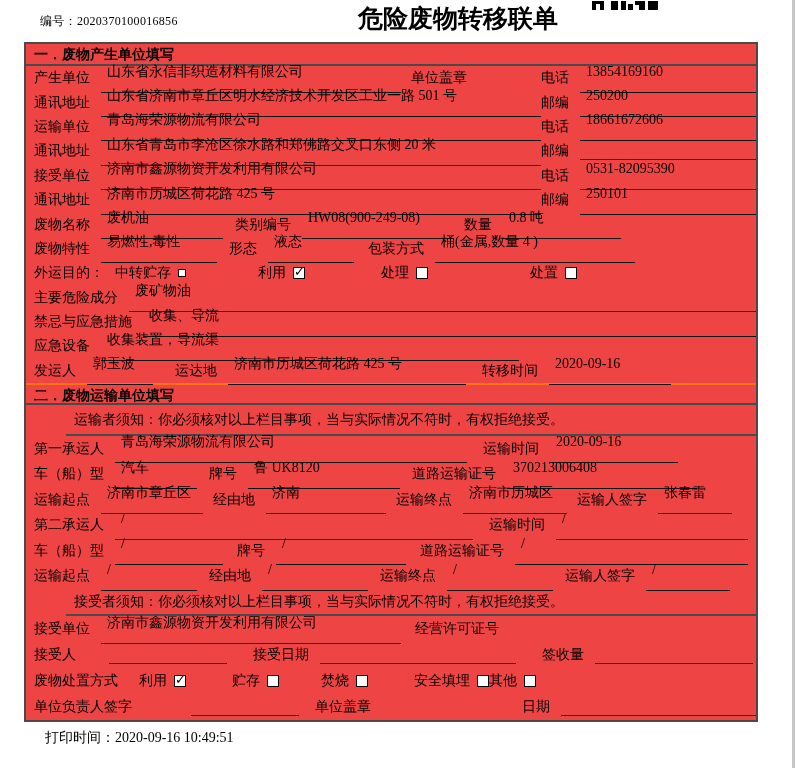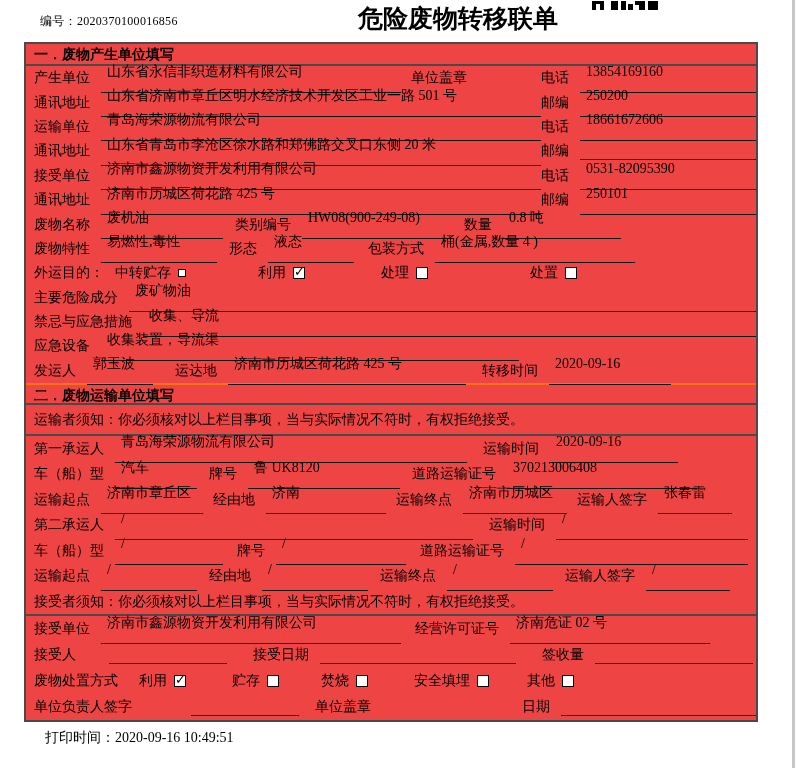--- a/index.html
+++ b/index.html
@@ -29,21 +29,21 @@
     font-weight:bold; font-size:14px;
     border-bottom:2px solid #4a4a4a;
   }
   .sec-title.mid { border-top:2px solid #f97316; }
 
   .row { display:flex; align-items:center; padding:0 0 0 8px; }
   .s1 .row { height:24.4px; }
   .s2 .row { height:25.5px; }
   .s3 .row { height:26px; }
 
-  .notice { display:flex; align-items:center; padding-left:8px; border-bottom:2px solid #4a4a4a; }
+  .notice { display:flex; align-items:center; padding-left:8px; border-bottom:2px solid #4a4a4a;margin-left:40px; }
   .s2 .notice { height:31px; }
   .s3 .notice { height:27px; }
 
   .lbl { white-space:nowrap; margin-right:11px; }
   .val {
     border-bottom:1px solid #141414;
     padding:0 4px 12px 6px; white-space:nowrap; overflow:hidden;
     min-height:17px; line-height:16px;
   }
   .fill { flex:1 1 auto; }
@@ -264,21 +264,20 @@
     </div>
 
     <div class="s3">
 
       <div class="notice">接受者须知：你必须核对以上栏目事项，当与实际情况不符时，有权拒绝接受。</div>
 
       <div class="row">
         <span class="lbl">接受单位</span>
         <span class="val" style="width:300px">济南市鑫源物资开发利用有限公司</span>
         <span class="lbl" style="margin-left:14px">经营许可证号</span>
-        <span class="val" style="width:200px">济南危证 02 号</span>
       </div>
 
       <div class="row">
         <span class="lbl">接受人</span>
         <span class="val" style="width:118px;margin-left:22px"></span>
         <span class="lbl" style="margin-left:26px">接受日期</span>
         <span class="val" style="width:196px"></span>
         <span class="lbl" style="margin-left:26px">签收量</span>
         <span class="val" style="width:158px"></span>
       </div>
@@ -290,21 +289,21 @@
           <span class="cb checked"></span>
         </span>
         <span class="cbg" style="margin-right:42px">
           <span>贮存</span>
           <span class="cb"></span>
         </span>
         <span class="cbg" style="margin-right:46px">
           <span>焚烧</span>
           <span class="cb"></span>
         </span>
-        <span class="cbg" style="margin-right:38px">
+        <span class="cbg" style="">
           <span>安全填埋</span>
           <span class="cb"></span>
         </span>
         <span class="cbg">
           <span>其他</span>
           <span class="cb"></span>
         </span>
       </div>
 
       <div class="row">

